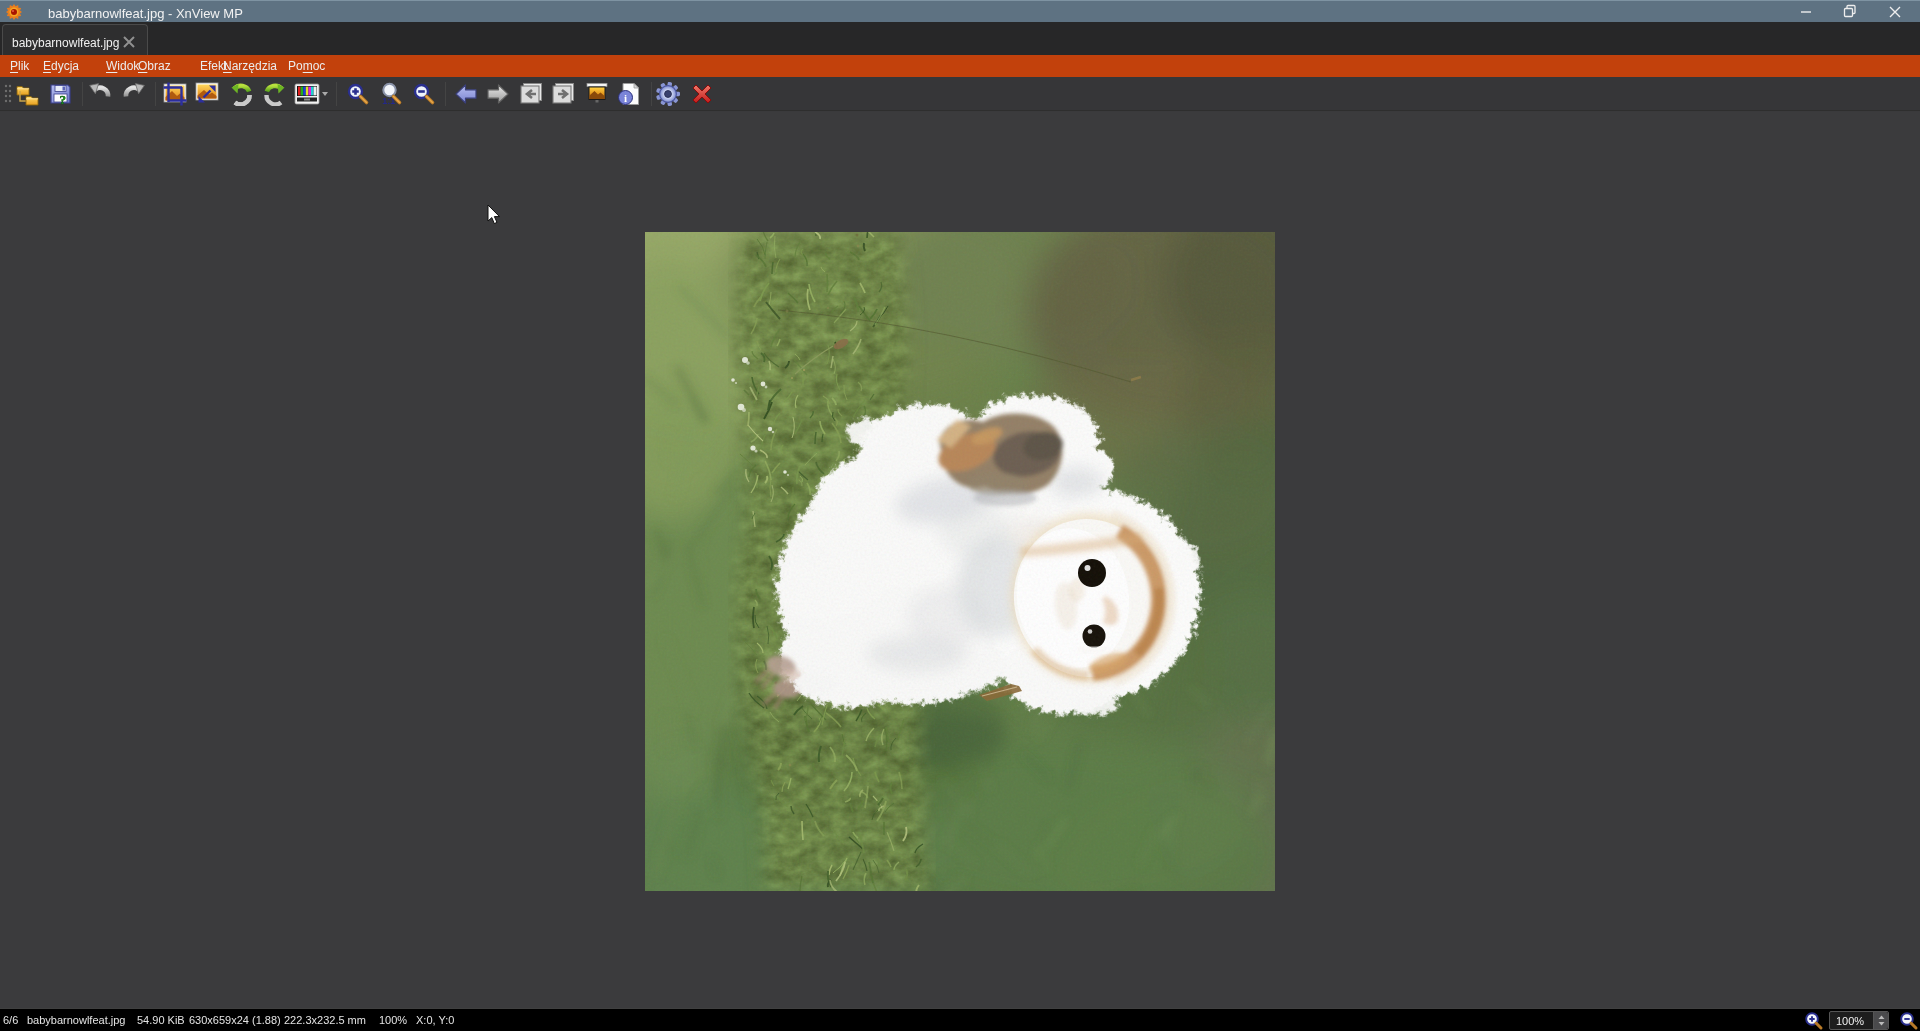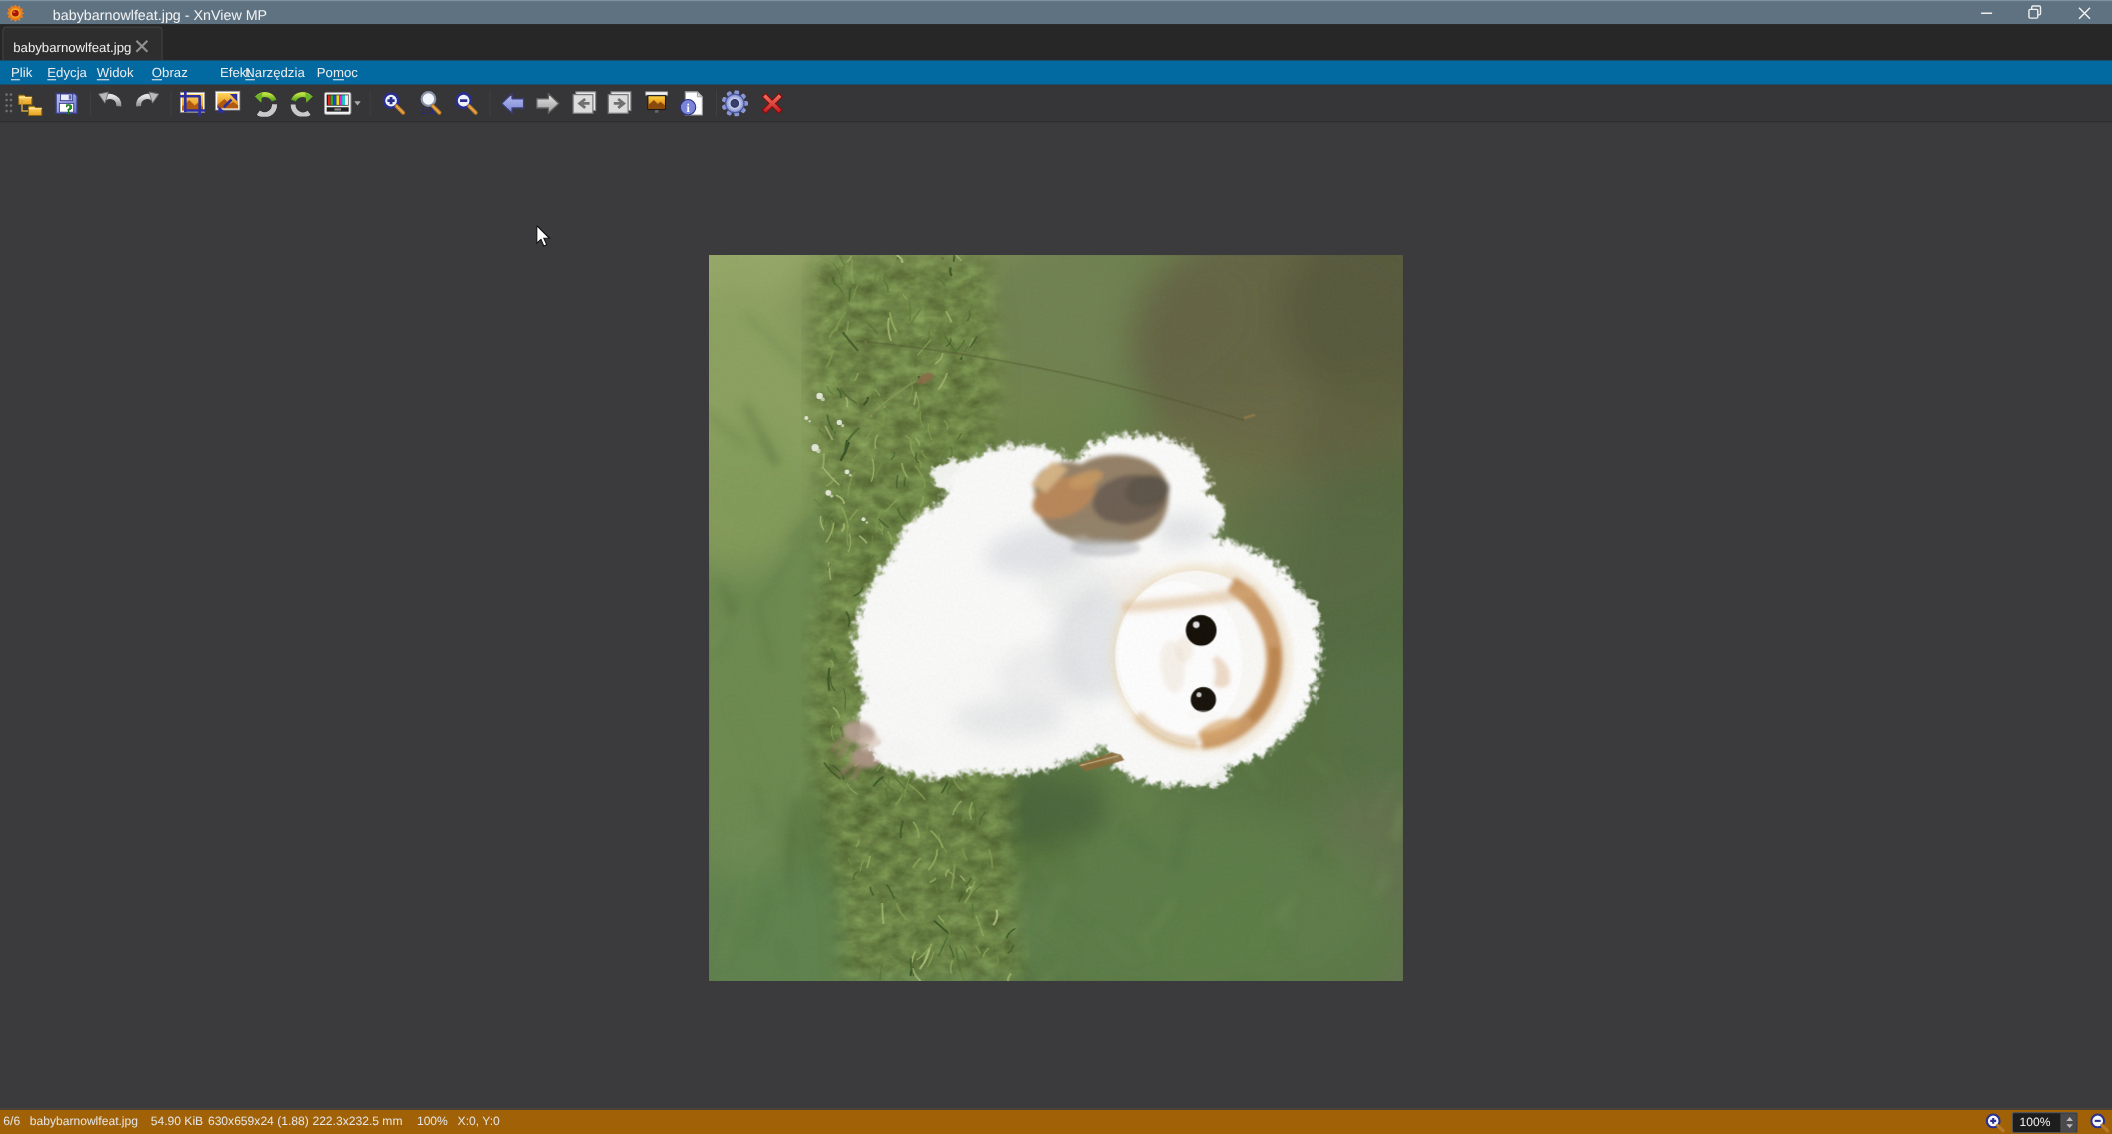--- a/index.html
+++ b/index.html
@@ -1,28 +1,28 @@
 <!DOCTYPE html>
 <html><head><meta charset="utf-8"><style>
 *{margin:0;padding:0;box-sizing:border-box}
 html,body{width:1920px;height:1031px;overflow:hidden;background:#3a3a3c;font-family:"Liberation Sans",sans-serif;}
 #titlebar{position:absolute;left:0;top:0;width:1920px;height:22px;background:#5e7282;border-top:1px solid #7e93a2;box-sizing:border-box;}
 #titletext{position:absolute;left:24px;top:5px;font-size:13px;color:#f2f2f2;padding-left:24px;}
 #tabbar{position:absolute;left:0;top:22px;width:1920px;height:33px;background:#272728;}
 #tab{position:absolute;left:2px;top:2px;width:146px;height:31px;background:#2e2e2f;border:1px solid #4a4a4a;border-bottom:none;border-radius:4px 4px 0 0;}
 #tabtext{position:absolute;left:9px;top:11px;font-size:12px;color:#f0f0f0;}
-#menubar{position:absolute;left:0;top:55px;width:1920px;height:22px;background:#0369a1;}
+#menubar{position:absolute;left:0;top:55px;width:1920px;height:22px;background:#c2410c;}
 .mi{position:absolute;top:4px;font-size:12px;color:#ececec;}
 .mi u{text-decoration-thickness:1px;text-underline-offset:2px;}
 #toolbar{position:absolute;left:0;top:77px;width:1920px;height:34px;background:#363638;border-bottom:1px solid #2e2e2e;}
 .sep{position:absolute;top:5px;width:1px;height:24px;background:#2c2c2c;border-right:1px solid #444;}
 .ic{position:absolute;top:5px;width:24px;height:24px;}
 #canvas{position:absolute;left:0;top:112px;width:1920px;height:896px;background:#3b3b3d;}
 #photo{position:absolute;left:645px;top:120px;}
-#statusbar{position:absolute;left:0;top:1008px;width:1920px;height:23px;background:#a16207;border-top:1px solid #404040;}
+#statusbar{position:absolute;left:0;top:1008px;width:1920px;height:23px;background:#000000;border-top:1px solid #404040;}
 .st{position:absolute;top:5px;font-size:11px;color:#e4e4e4;white-space:pre;}
 </style></head><body>
 
 <div id="titlebar">
  <svg width="16" height="16" style="position:absolute;left:6px;top:3px" viewBox="0 0 16 16">
   <g>
         <path d="M8 0 L9.6 2.2 L12.2 1 L12.4 3.8 L15.2 3.9 L14 6.4 L16 8 L14 9.6 L15.2 12.1 L12.4 12.2 L12.2 15 L9.6 13.8 L8 16 L6.4 13.8 L3.8 15 L3.6 12.2 L0.8 12.1 L2 9.6 L0 8 L2 6.4 L0.8 3.9 L3.6 3.8 L3.8 1 L6.4 2.2 Z" fill="#e87d1e"></path>
   <circle cx="8" cy="8" r="4.6" fill="#f5a623"></circle>
         <circle cx="8" cy="8" r="3" fill="#a81500"></circle>
         <circle cx="7" cy="7" r="1" fill="#e86040"></circle>
@@ -46,21 +46,21 @@
       <div id="tabtext">babybarnowlfeat.jpg</div>
   <svg width="14" height="14" style="position:absolute;left:119px;top:10px" viewBox="0 0 14 14">
         <path d="M2 2 L12 12 M12 2 L2 12" stroke="#909090" stroke-width="2"></path>
       </svg>
  </div>
 </div>
 
 <div id="menubar">
  <div class="mi" style="left:10px"><u>P</u>lik</div>
  <div class="mi" style="left:43px"><u>E</u>dycja</div>
- <div class="mi" style="left:88px"><u>W</u>idok</div>
+ <div class="mi" style="left:106px"><u>W</u>idok</div>
  <div class="mi" style="left:138px"><u>O</u>braz</div>
  <div class="mi" style="left:200px">Efekt</div>
  <div class="mi" style="left:223px"><u>N</u>arzędzia</div>
  <div class="mi" style="left:288px">Po<u>m</u>oc</div>
 </div>
 
 <div id="toolbar">
  <svg class="ic" style="left:2px;width:12px" viewBox="0 0 12 24">
       <g fill="#6e6e6e">
         <circle cx="4" cy="4" r="1.2"></circle>

